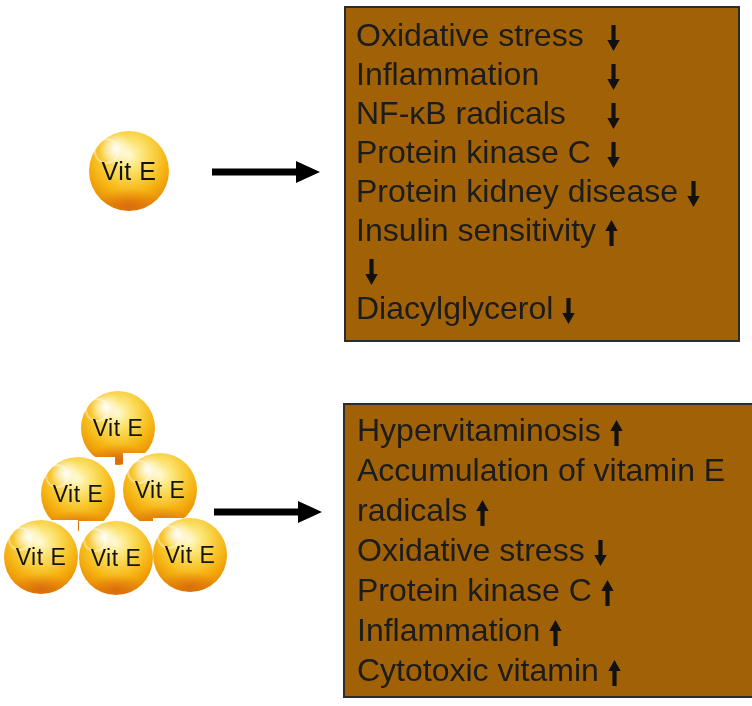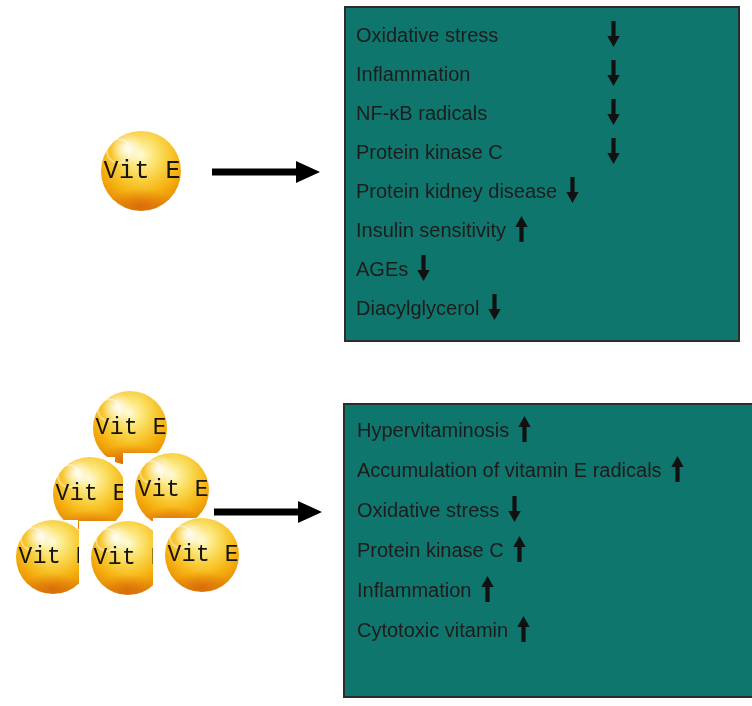--- a/index.html
+++ b/index.html
@@ -11,29 +11,29 @@
     overflow:hidden;
   }
 
   
   .ball-wrap{
     position:absolute;
     background:#ffffff;           
   }
   .ball{
     position:absolute;
-    left:12px;top:0;width:100%;height:100%;
+    left:0;top:0;width:100%;height:100%;
     border-radius:50%;
     background:
       radial-gradient(circle at 33% 22%, rgba(255,255,255,0.95) 0%, rgba(255,255,255,0) 20%),
       radial-gradient(ellipse 55% 28% at 50% 93%, rgba(208,80,14,0.60) 0%, rgba(208,80,14,0) 75%),
       radial-gradient(circle at 50% 30%,
         #fefad2 0%, #fce77e 18%, #f9d245 35%, #f6b514 55%,
         #ee9c08 70%, #e18a05 82%, #cf7603 92%, #bd6902 100%);
-    display:flex;align-items:center;justify-content:flex-end;font-family:Liberation Mono, monospace;
+    display:flex;align-items:center;justify-content:center;
   }
   .ball::before{               
     content:"";position:absolute;
     left:6%;top:9%;width:27%;height:27%;
     border:2px solid rgba(255,255,255,0.40);
     border-radius:50%;
   }
   .ball .ball-label{
     position:relative;
     color:#151310;
@@ -54,24 +54,24 @@
 
   
   .harrow{position:absolute;}
   .harrow svg{display:block;}
   .harrow-top{left:212px;top:160px;}
   .harrow-bottom{left:214px;top:500px;}
 
   
   .effects-box{
     position:absolute;
-    background:#0f766e;
+    background:#a16207;
     border:2px solid #2c2c2c;
     color:#1c1c1c;
-    font-size:20px;
+    font-size:32px;
     box-sizing:border-box;
   }
   .box-top{left:344px;top:6px;width:396px;height:336px;padding:8px 6px 0 10px;}
   .box-bottom{left:343px;top:403px;width:452px;height:295px;padding:5px 6px 0 12px;}
   .box-top .row{line-height:39px;}
   .box-bottom .row{line-height:40px;}
   .row .label{display:inline;}
   
   .box-top .row:nth-child(-n+4) .label{display:inline-block;min-width:242px;}
 
@@ -111,21 +111,21 @@
             </svg></span></div>
         <div class="row dir-down"><span class="label">Protein kinase C</span><span class="dir-arrow"><svg width="13" height="26" viewBox="0 0 13 26">
               <path d="M6.5 0 L12.7 11 L8.6 11 L8.6 26 L4.4 26 L4.4 11 L0.3 11 Z"></path>
             </svg></span></div>
         <div class="row dir-down"><span class="label">Protein kidney disease</span><span class="dir-arrow"><svg width="13" height="26" viewBox="0 0 13 26">
               <path d="M6.5 0 L12.7 11 L8.6 11 L8.6 26 L4.4 26 L4.4 11 L0.3 11 Z"></path>
             </svg></span></div>
         <div class="row dir-up"><span class="label">Insulin sensitivity</span><span class="dir-arrow"><svg width="13" height="26" viewBox="0 0 13 26">
               <path d="M6.5 0 L12.7 11 L8.6 11 L8.6 26 L4.4 26 L4.4 11 L0.3 11 Z"></path>
             </svg></span></div>
-        <div class="row dir-down"><span class="label">AGEs</span><span class="dir-arrow"><svg width="13" height="26" viewBox="0 0 13 26">
+        <div class="row dir-down"><span class="dir-arrow"><svg width="13" height="26" viewBox="0 0 13 26">
               <path d="M6.5 0 L12.7 11 L8.6 11 L8.6 26 L4.4 26 L4.4 11 L0.3 11 Z"></path>
             </svg></span></div>
         <div class="row dir-down"><span class="label">Diacylglycerol</span><span class="dir-arrow"><svg width="13" height="26" viewBox="0 0 13 26">
               <path d="M6.5 0 L12.7 11 L8.6 11 L8.6 26 L4.4 26 L4.4 11 L0.3 11 Z"></path>
             </svg></span></div>
       </div>
   </div>
 
   <div class="ball-wrap wrap-p-top">
     <div class="ball">

